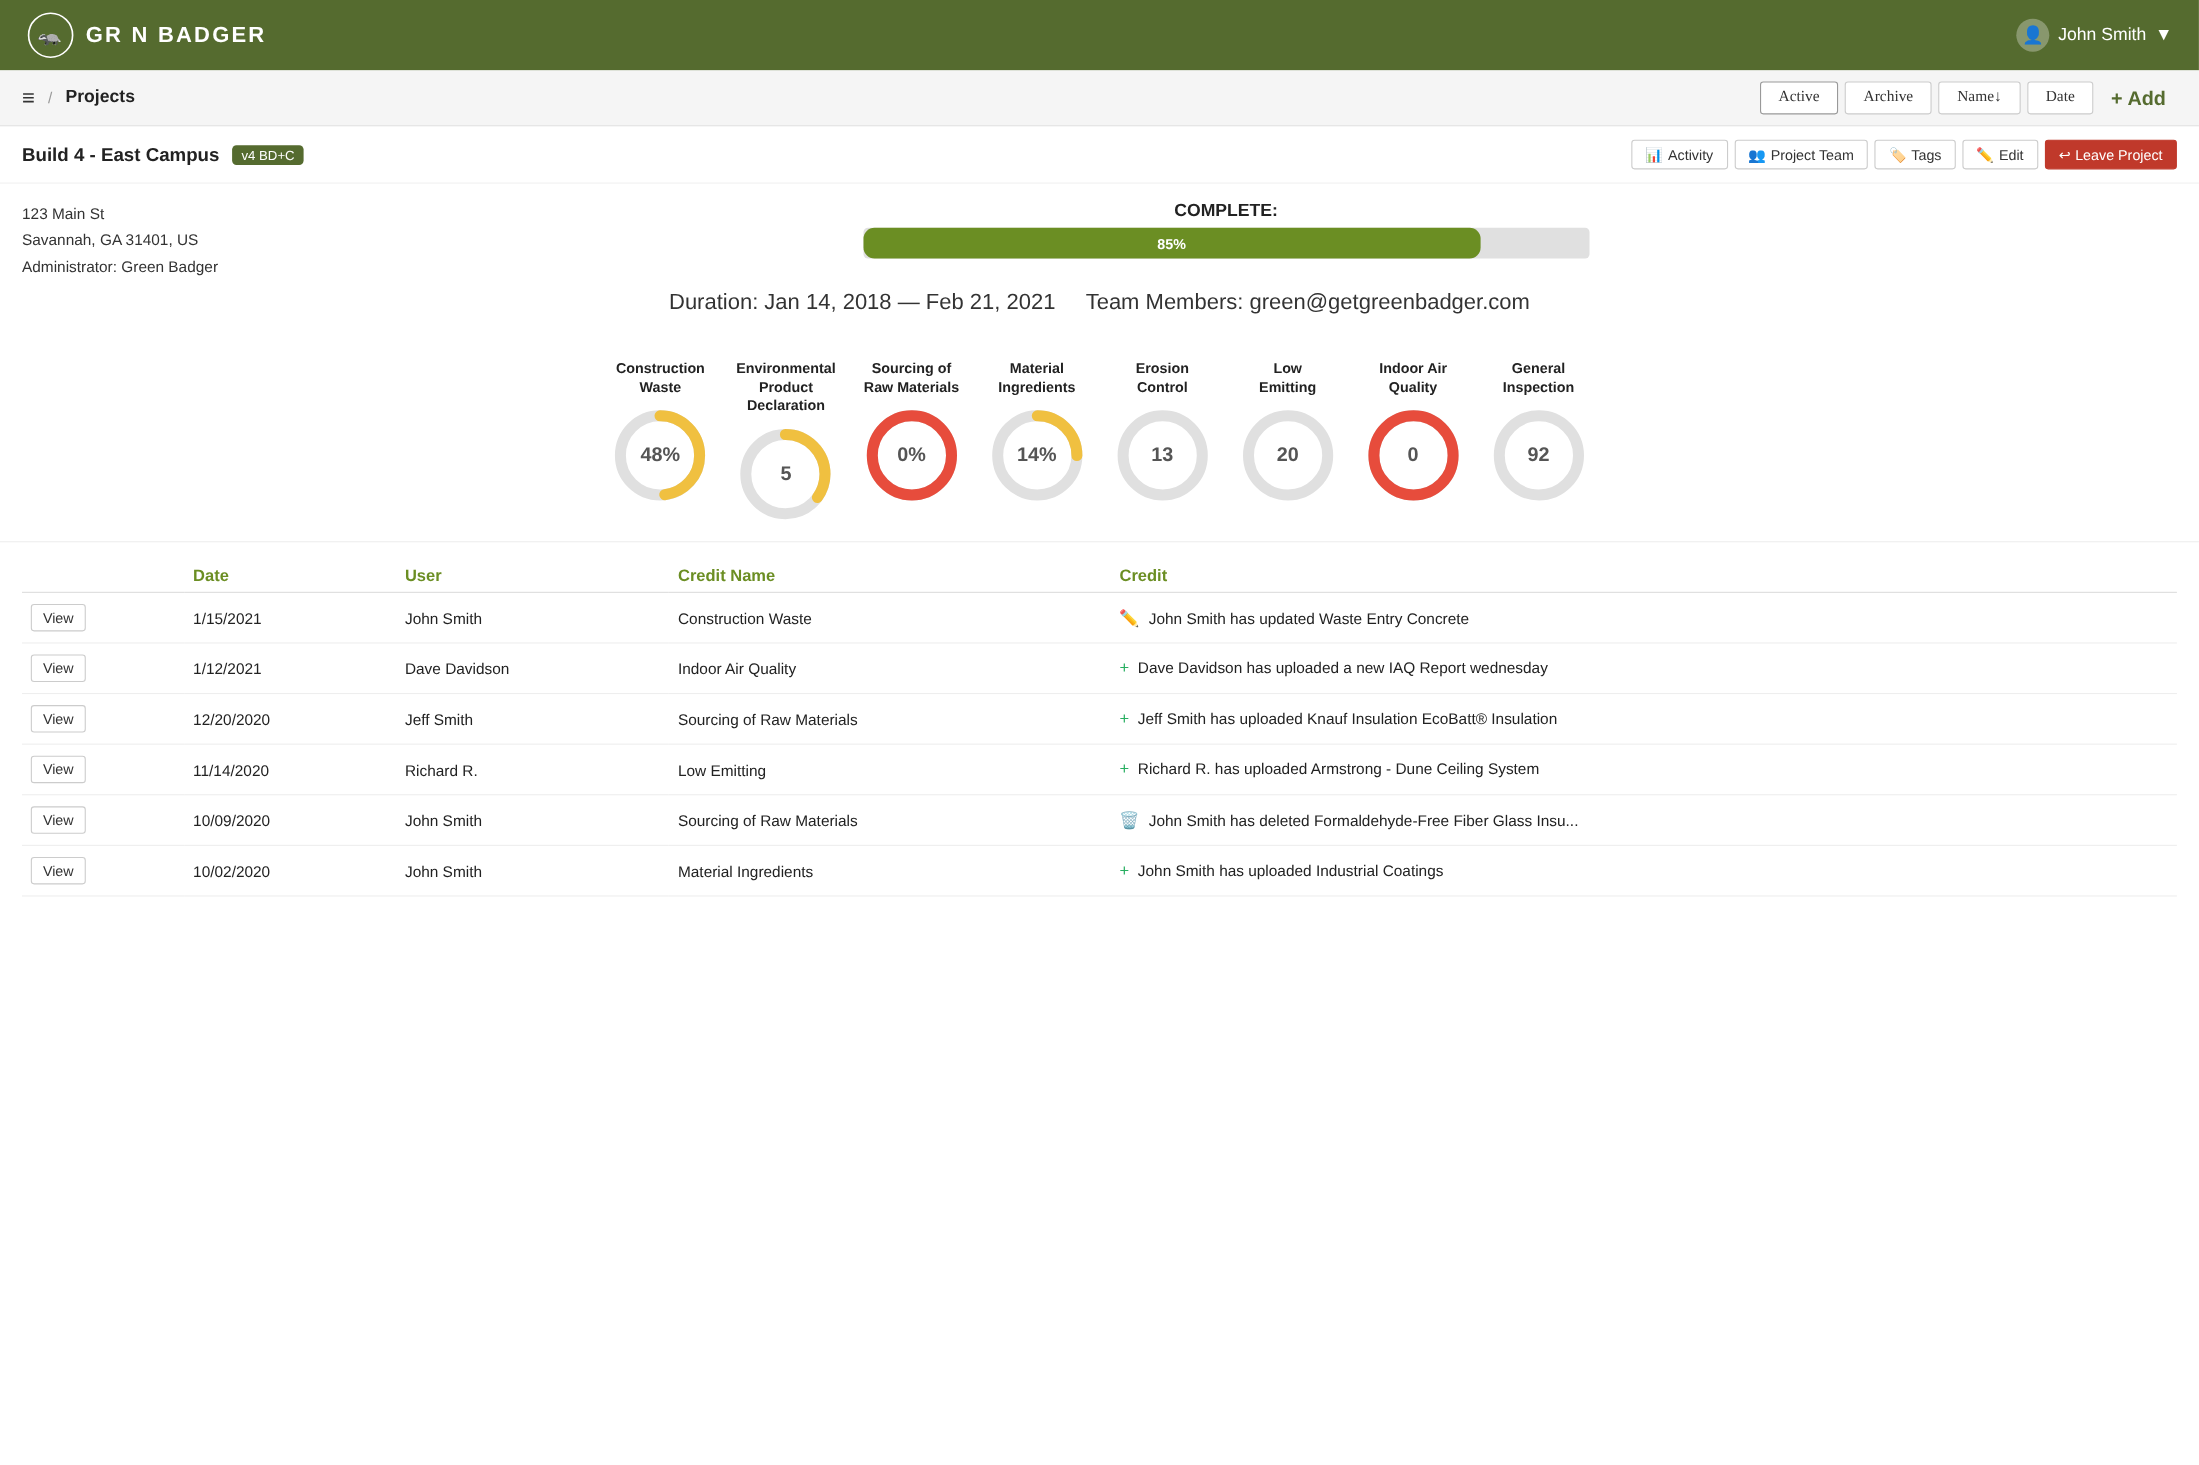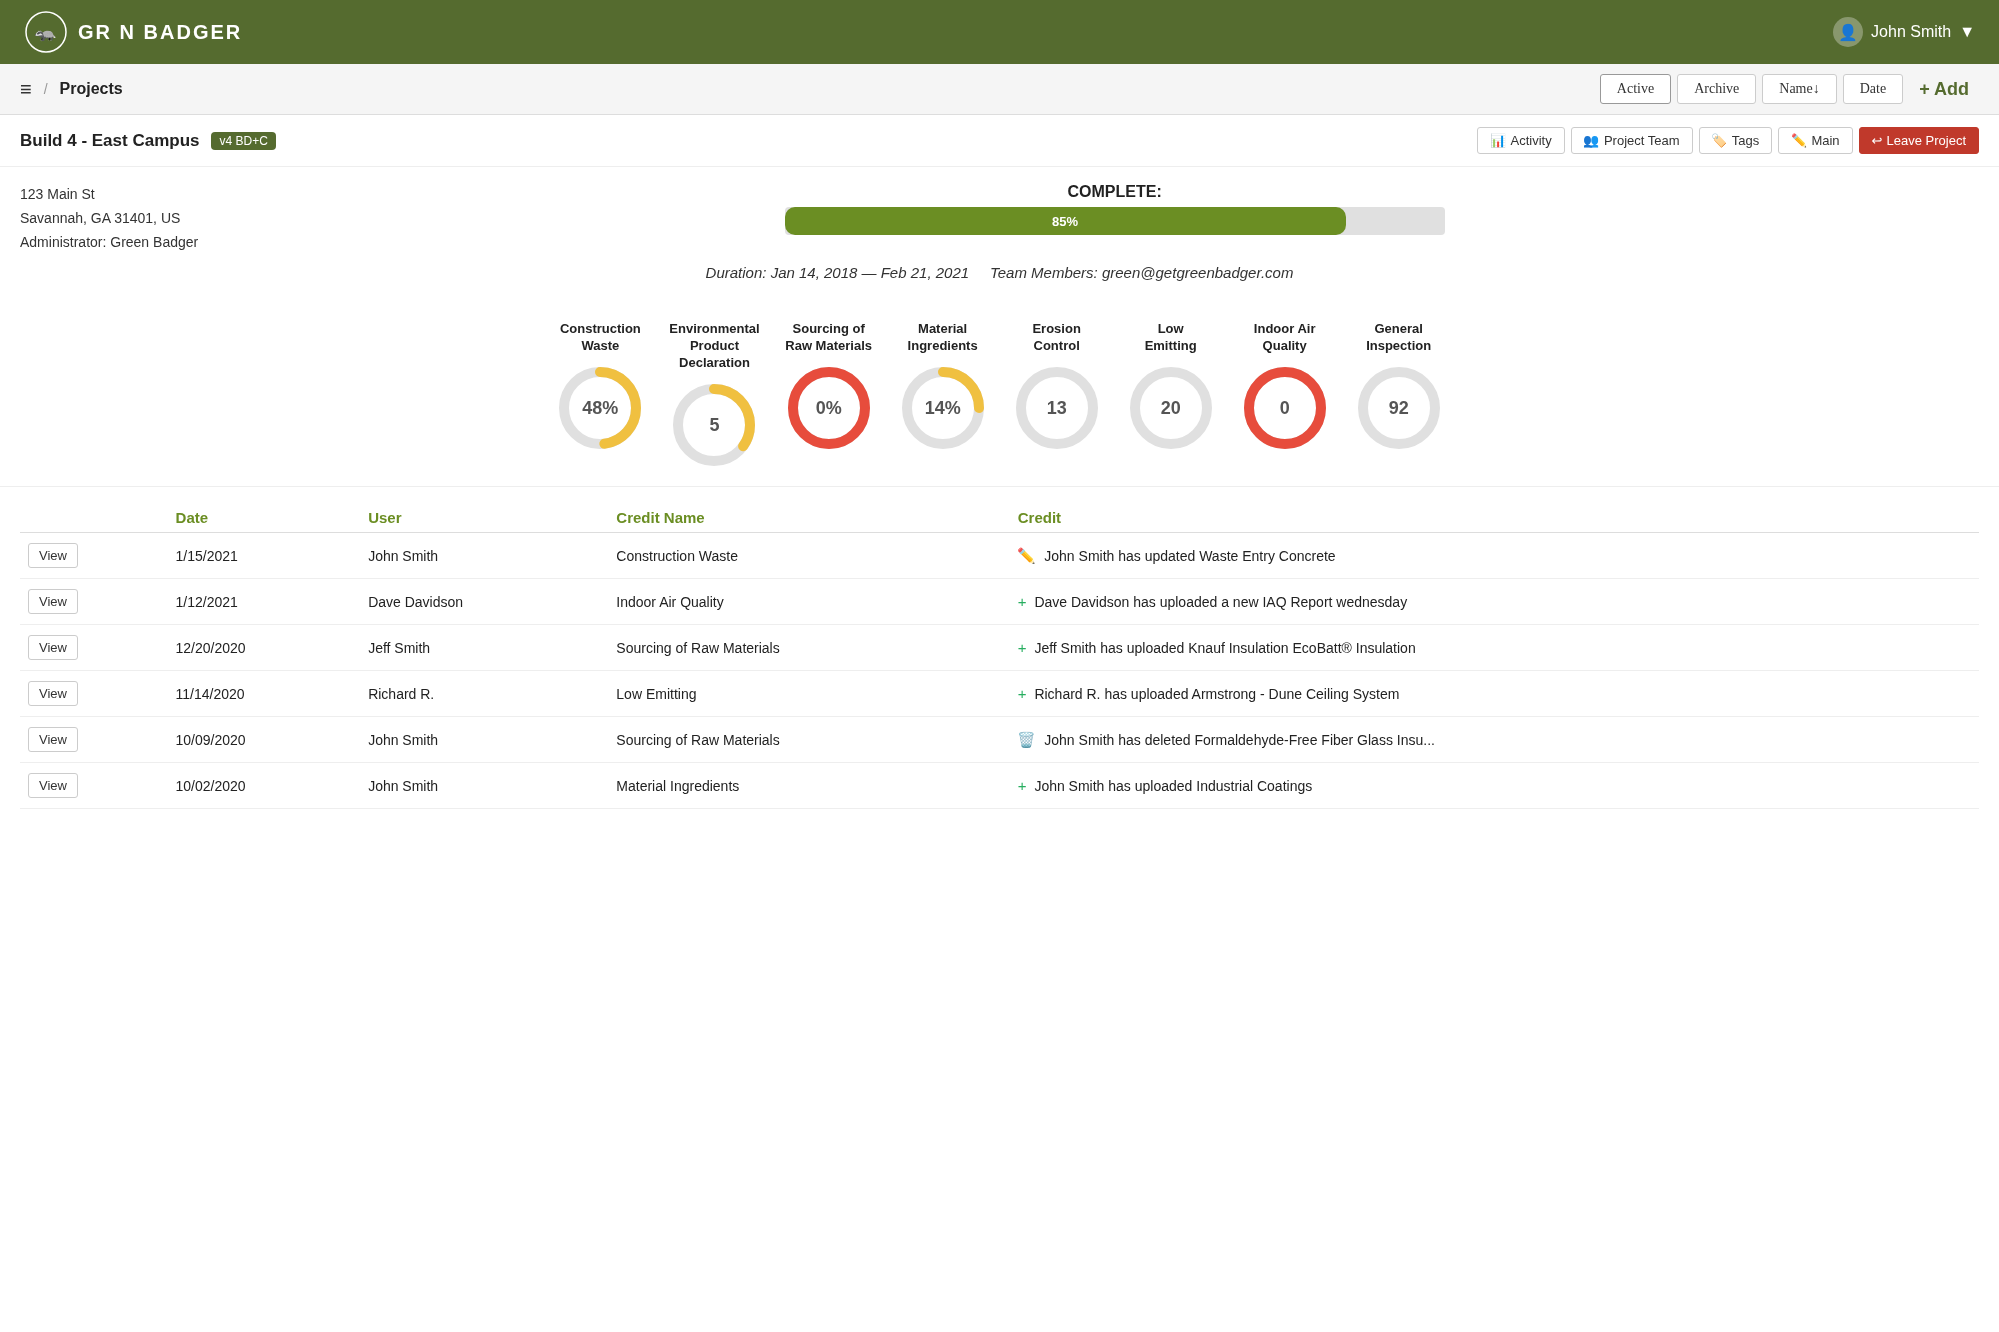--- a/index.html
+++ b/index.html
@@ -181,22 +181,21 @@
       align-items: center;
       justify-content: center;
       color: #fff;
       font-size: 13px;
       font-weight: bold;
     }
     .project-meta {
       text-align: center;
       margin-top: 10px;
       color: #333;
-      font-size: 15px;
-      font-style: italic;
+      font-size: 20px;
     }
 
     
     .charts-row {
       display: flex;
       justify-content: center;
       gap: 24px;
       padding: 24px 20px 16px;
       border-bottom: 1px solid #eee;
     }
@@ -311,21 +310,21 @@
     <button class="proj-btn">
       <span>👥</span>
       <span>Project Team</span>
     </button>
     <button class="proj-btn">
       <span>🏷️</span>
       <span>Tags</span>
     </button>
     <button class="proj-btn">
       <span>✏️</span>
-      <span>Main</span>
+      <span>Edit</span>
     </button>
     <button class="proj-btn leave-btn">
       <span>↩</span>
       <span>Leave Project</span>
     </button>
   </div>
 </div>
 
 <div class="project-info-section">
   <div class="project-info-top">

